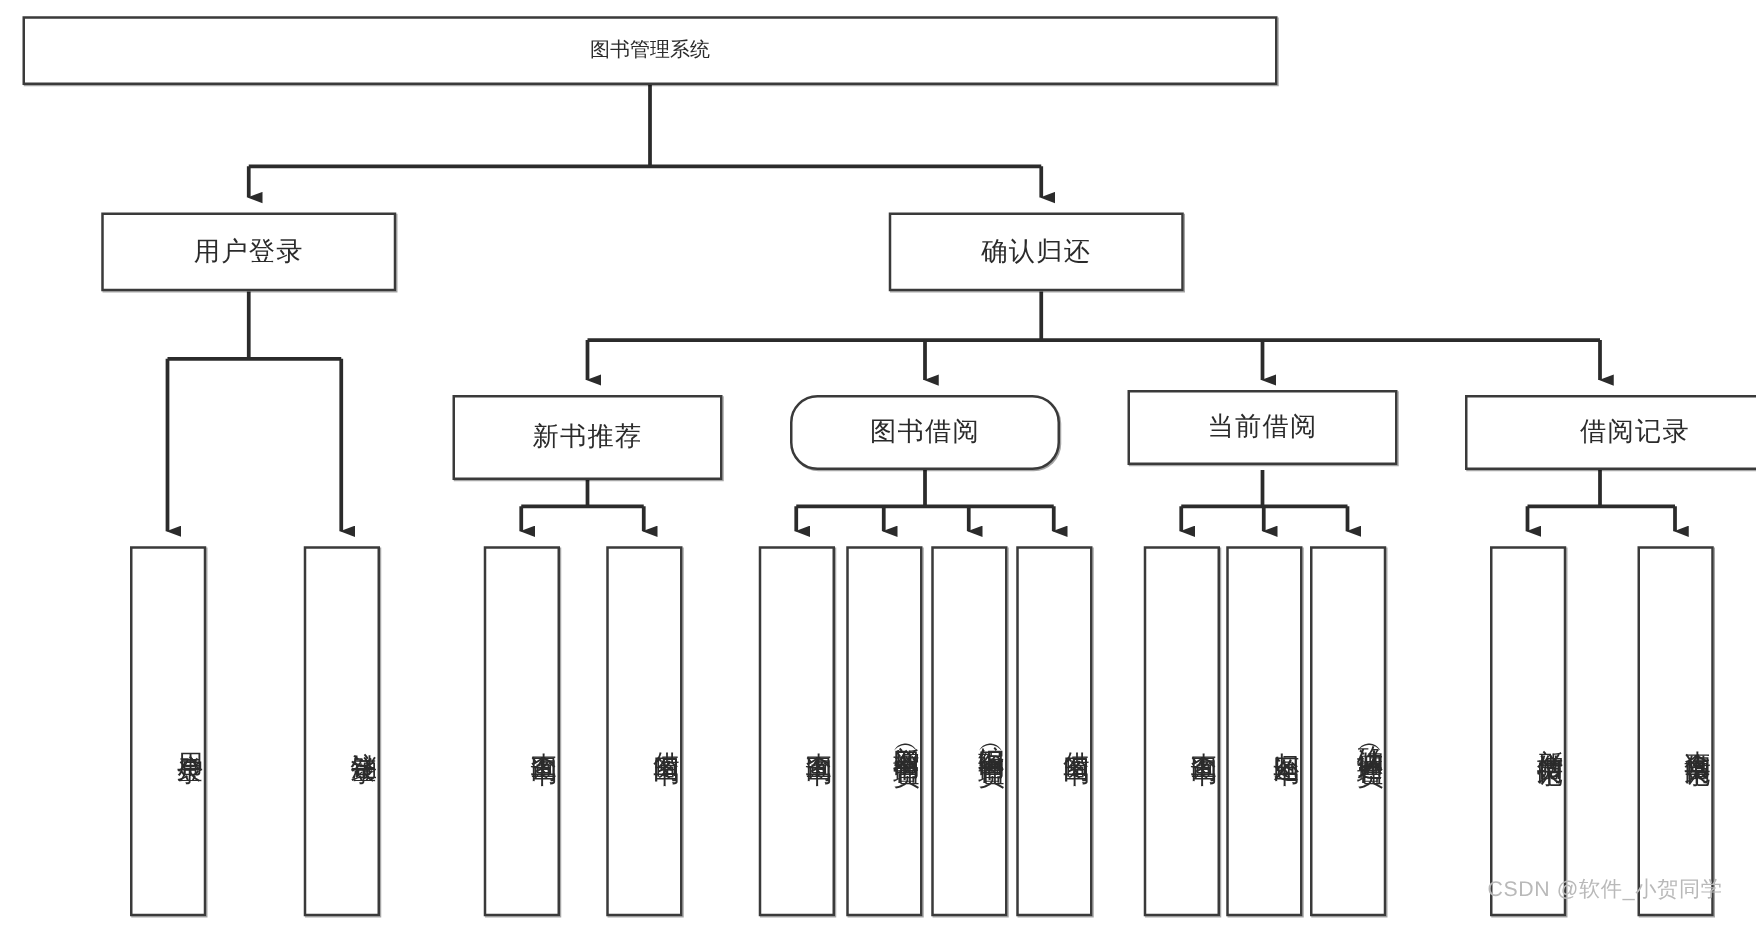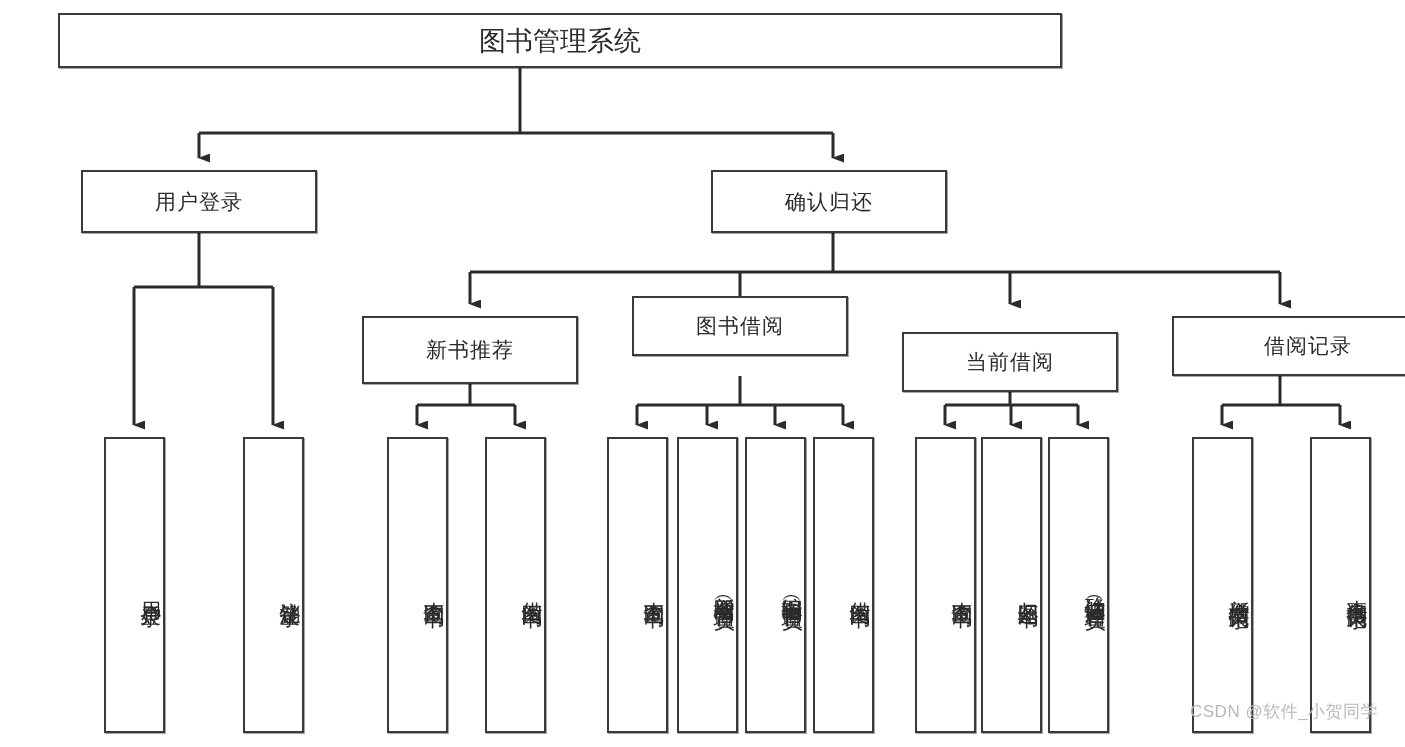--- a/index.html
+++ b/index.html
@@ -34,22 +34,21 @@
     justify-content: center;
     color: #2b2b2b;
     box-shadow: 1px 1px 0 rgba(0,0,0,0.35);
   }
   .node.horiz {
     font-size: 21px;
     letter-spacing: 1px;
     line-height: 1.2;
   }
   .node.root {
-    font-size: 27px;
-    margin-left: 40px;
+    font-size: 16px;
   }
   .node.vert {
     writing-mode: vertical-rl;
     text-orientation: upright;
     font-size: 21px;
     line-height: 1.15;
     letter-spacing: 2px;
     padding-top: 8px;
     align-items: flex-start;
     justify-content: center;
@@ -129,24 +128,24 @@
   <div class="node horiz" style="left:81px; top:170px; width:236px; height:63px;">
     <span>用户登录</span>
   </div>
   <div class="node horiz" style="left:711px; top:170px; width:236px; height:63px;">
     <span>确认归还</span>
   </div>
 
   <div class="node horiz" style="left:362px; top:316px; width:216px; height:68px;">
     <span>新书推荐</span>
   </div>
-  <div class="node horiz" style="left:632px; top:296px; width:216px; height:60px;">
+  <div class="node horiz" style="left:632px; top:316px; width:216px; height:60px;border-radius:22px;">
     <span>图书借阅</span>
   </div>
-  <div class="node horiz" style="left:902px; top:332px; width:216px; height:60px;">
+  <div class="node horiz" style="left:902px; top:312px; width:216px; height:60px;">
     <span>当前借阅</span>
   </div>
   <div class="node horiz" style="left:1172px; top:316px; width:260px; height:60px;padding-left:12px;">
     <span>借阅记录</span>
   </div>
 
   <div class="node vert" style="left:104px; top:437px; width:61px; height:296px;">
     <span class="vtext">用户登录</span>
   </div>
   <div class="node vert" style="left:243px; top:437px; width:61px; height:296px;">

